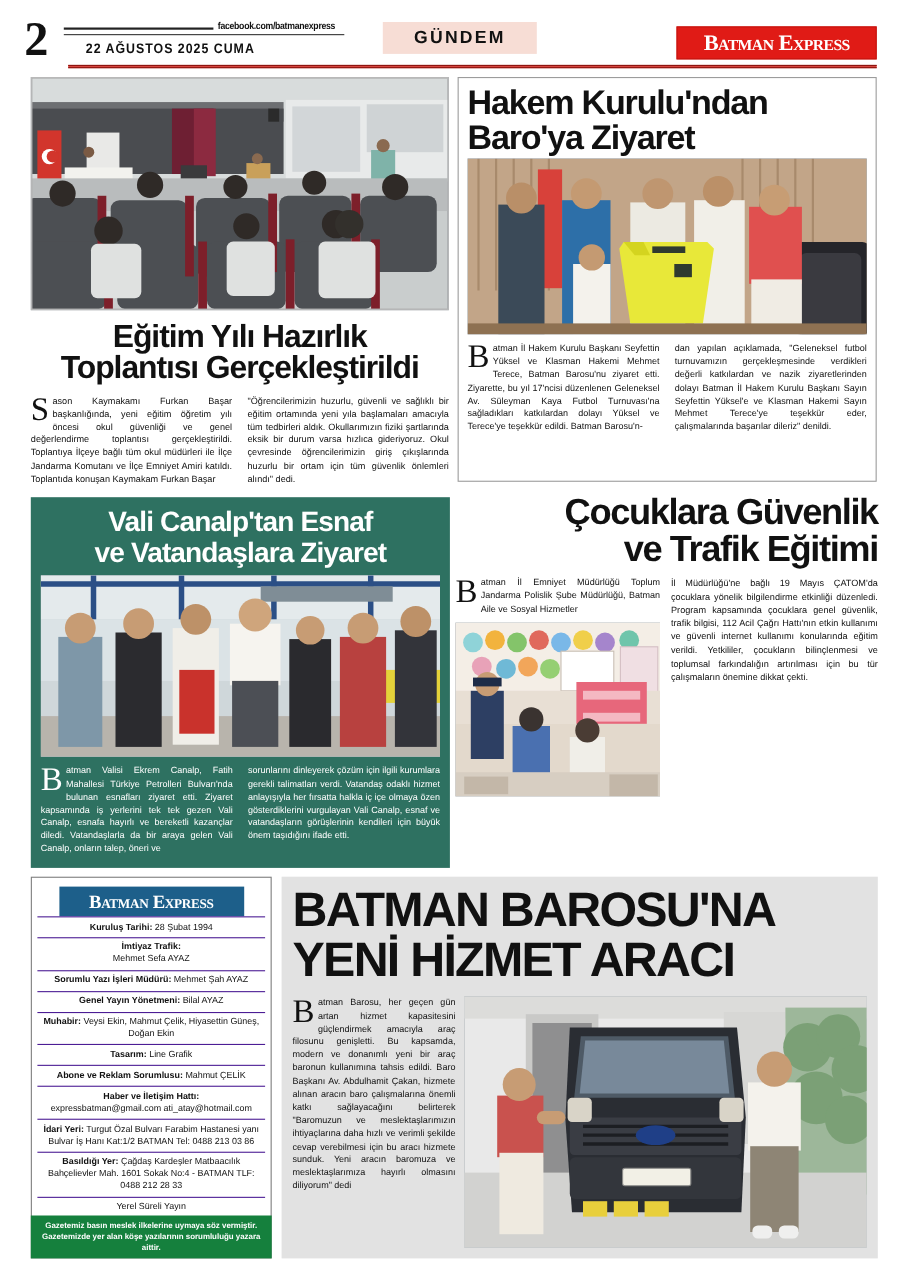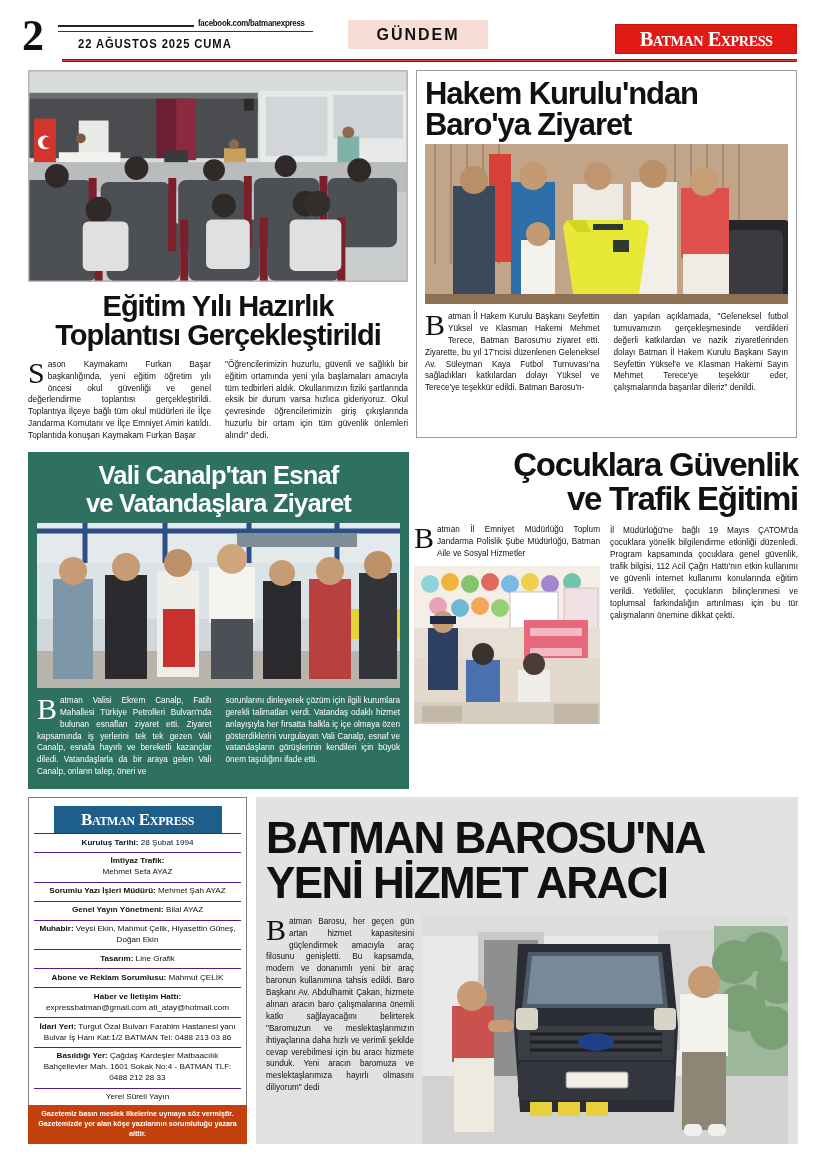--- a/index.html
+++ b/index.html
@@ -138,29 +138,29 @@
     color:#fff; font-size:17px; font-weight:900; line-height:1;
     font-family:"Liberation Serif", serif; font-variant:small-caps; letter-spacing:-0.3px;
   }
   .imp-row {
     border-top:1px solid #4c1d95; padding:3.5px 2px 3.5px 2px;
     text-align:center; font-size:8.1px; line-height:1.35; color:#111;
   }
   .imp-row:first-of-type { border-top:none; }
   .imp-row b { font-weight:700; }
   .imp-foot {
-    position:absolute; left:-1px; bottom:-1px; width:219px; background:#c2410c;
+    position:absolute; left:-1px; bottom:-1px; width:219px; background:#15803d;
     color:#fff; font-size:7.2px; line-height:1.4; text-align:center;
     padding:4px 5px 5px 5px; font-weight:700;
   }
 
   
   .c2bot {
     position:absolute; left:256px; top:797px; width:542px; height:347px;
-    background:#e2e2e2; padding:19px 10px 8px 10px;
+    background:#e2e2e2; padding:9px 10px 8px 10px;
   }
   .c2bot .headline-blk {
     font-size:44px; text-align:left; letter-spacing:-1.6px; line-height:1.02;
     font-weight:900;
   }
   .c2bot-body { position:relative; margin-top:10px; }
   .c2bot-text { position:absolute; left:0; top:0; width:148px; }
   .c2bot-text p { font-size:8.2px; line-height:1.45; text-align:justify; color:#111; }
   .c2bot .photo { position:absolute; left:156px; top:0; width:366px; height:228px; }
 </style>

